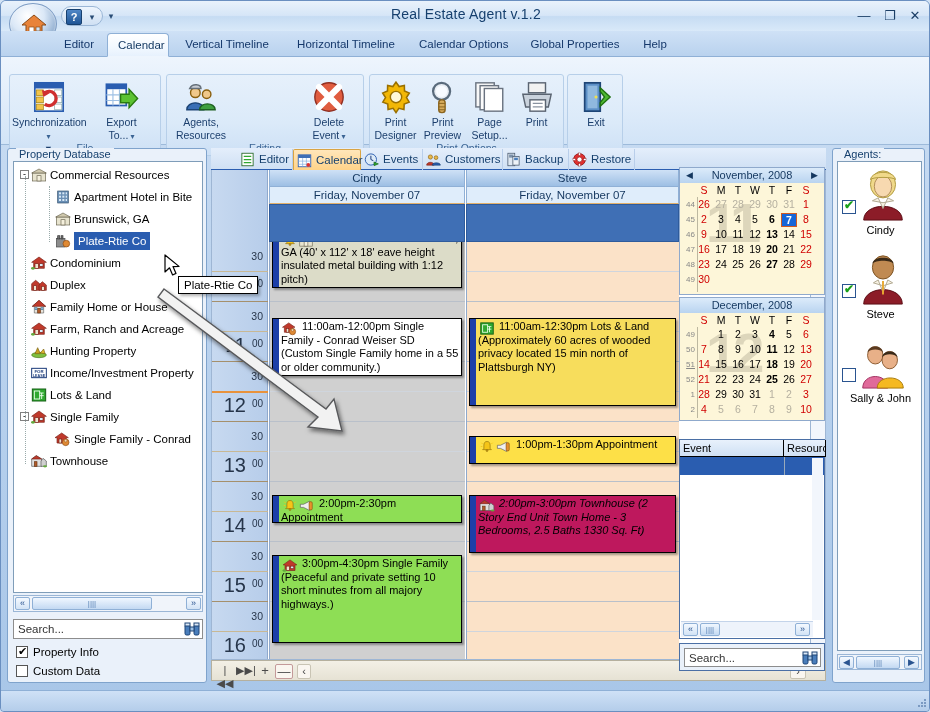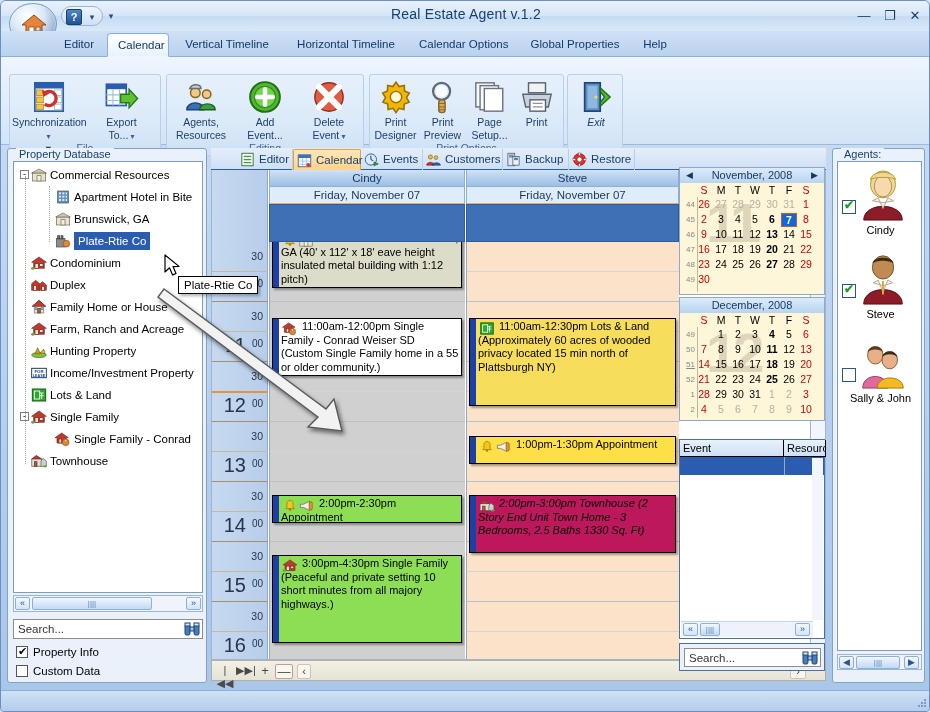--- a/index.html
+++ b/index.html
@@ -515,29 +515,20 @@
           <div class="ico"><svg viewBox="0 0 24 24" width="34" height="34">
               <circle cx="8" cy="9" r="3.4" fill="#f0c88a" stroke="#8a6010"></circle>
               <path d="M2,21 C2,14.5 14,14.5 14,21 Z" fill="#3a6fb5" stroke="#1e4576"></path>
               <path d="M4,6 C6,2 12,3 12,6 Z" fill="#c8cdd4" stroke="#66707a"></path>
               <circle cx="16" cy="10" r="3" fill="#f0c88a" stroke="#8a6010"></circle>
               <path d="M11,21 C11,15.5 22,15.5 22,21 Z" fill="#3f9f3f" stroke="#1e6020"></path>
             </svg></div>
           <span class="lbl">Agents,</span>
           <span class="lbl">Resources</span>
         </div>
-        <div class="ritem" style="left: 66px; width: 64px;">
-          <div class="ico"><svg viewBox="0 0 24 24" width="34" height="34">
-              <circle cx="12" cy="12" r="10.5" fill="#4eb832" stroke="#1f7010" stroke-width="1.4"></circle>
-              <circle cx="12" cy="12" r="7.5" fill="#6fd44c" stroke="#3a9020"></circle>
-              <path d="M12,6.5 V17.5 M6.5,12 H17.5" stroke="#fff" stroke-width="3.2" stroke-linecap="round"></path>
-            </svg></div>
-          <span class="lbl">Add</span>
-          <span class="lbl">Event...</span>
-        </div>
         <div class="ritem" style="left: 130px; width: 64px;">
           <div class="ico"><svg viewBox="0 0 24 24" width="34" height="34">
               <circle cx="12" cy="12" r="10" fill="#e05030" stroke="#8a2010" opacity="0.92"></circle>
               <path d="M5,5 L19,19 M19,5 L5,19" stroke="#fff" stroke-width="4.5" stroke-linecap="round"></path>
             </svg></div>
           <span class="lbl">Delete</span>
           <span class="lbl">Event<span class="caret"> ▾</span></span>
         </div>
         <div class="glabel">Editing</div>
       </div>
@@ -581,21 +572,21 @@
               <g stroke="#8a93a0" stroke-width="0.8">
                 <path d="M9,16.5 H16"></path>
                 <path d="M9,19 H16"></path>
               </g>
             </svg></div>
           <span class="lbl">Print</span>
         </div>
         <div class="glabel">Print Options</div>
       </div>
       <div class="rgroup" style="left: 566px; width: 56px;">
-        <div class="ritem" style="left: 2px; width: 52px; font-style: italic;">
+        <div class="ritem" style="left: 2px; width: 52px;">
           <div class="ico"><svg viewBox="0 0 24 24" width="34" height="34">
               <rect x="4" y="2" width="11" height="20" fill="#5b8fc6" stroke="#1e4576" stroke-width="1.2"></rect>
               <rect x="6" y="4" width="7" height="16" fill="#8fb8de"></rect>
               <circle cx="12" cy="12" r="1.1" fill="#f0e050"></circle>
               <polygon points="15,8 15,5.5 22,12 15,18.5 15,16 18,12" fill="#4eb832" stroke="#1f7010"></polygon>
             </svg></div>
           <span class="lbl">Exit</span>
         </div>
         <div class="glabel"></div>
       </div>

